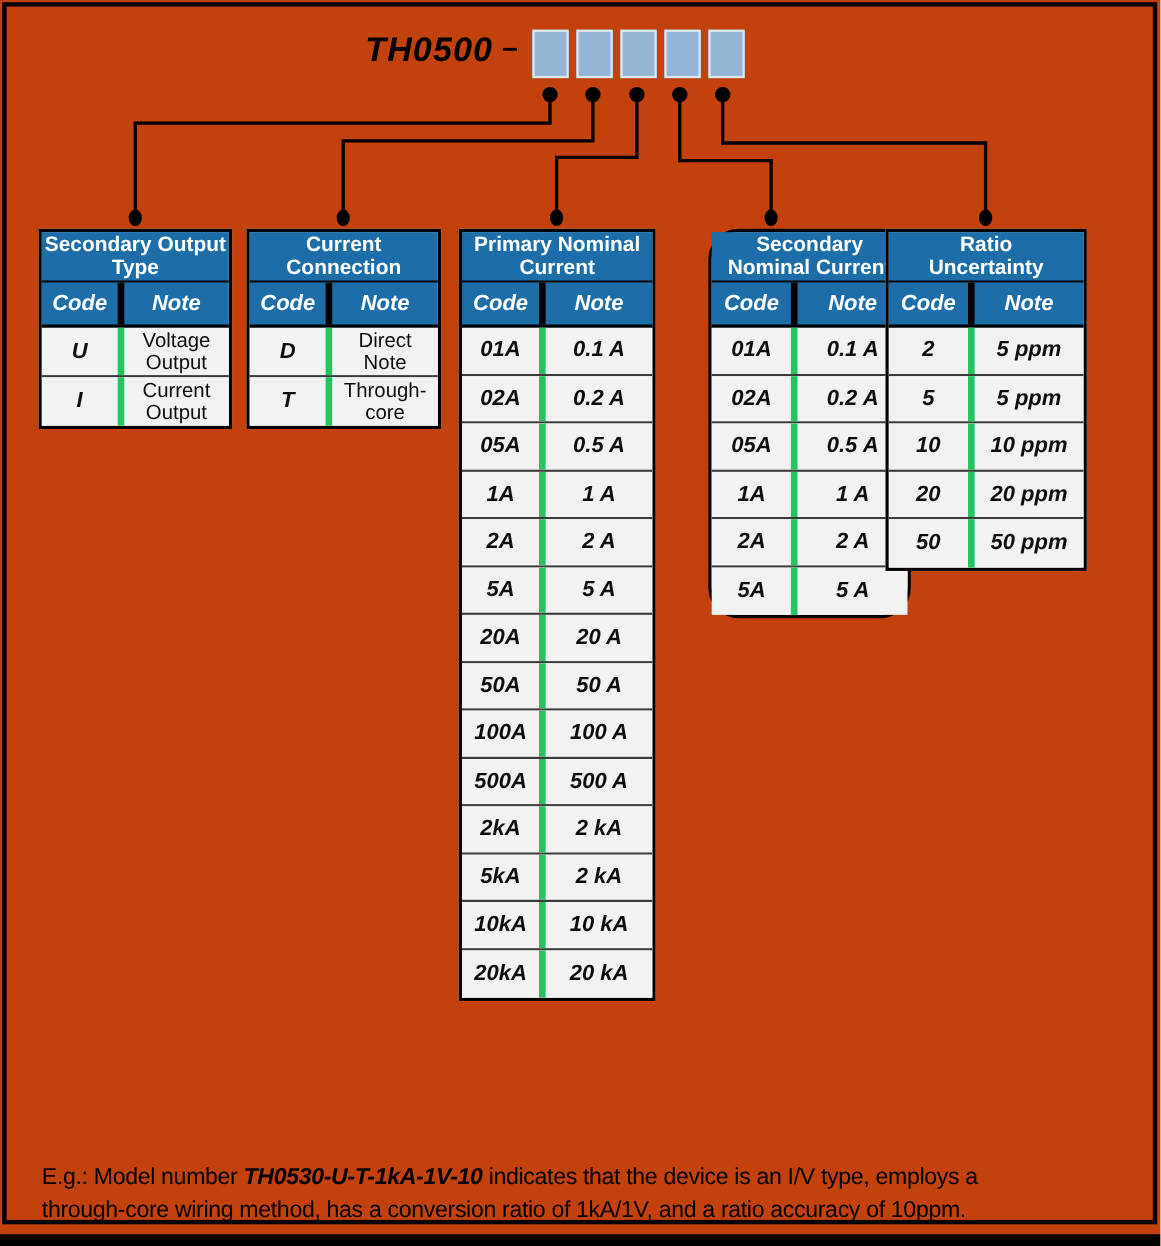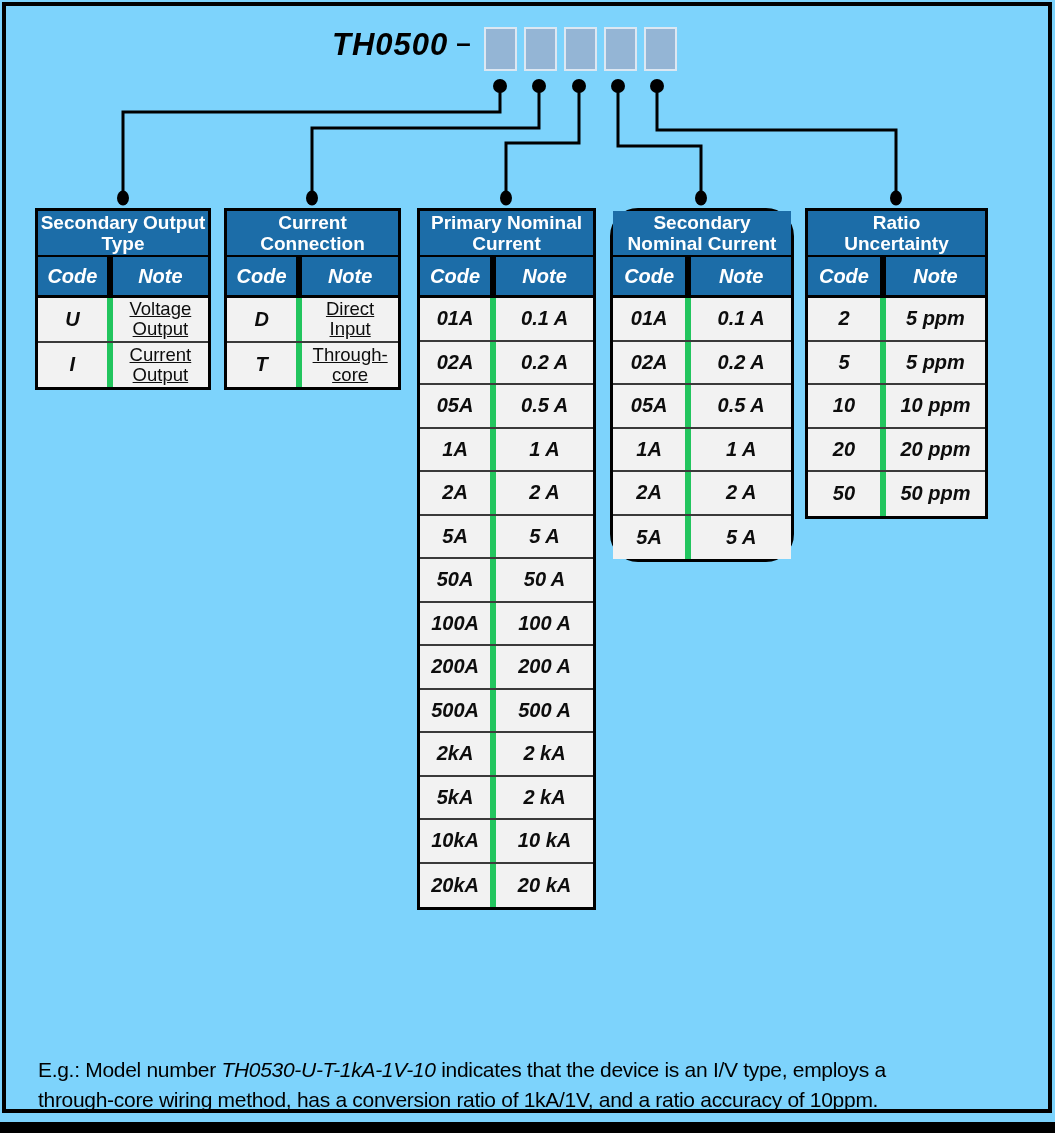--- a/index.html
+++ b/index.html
@@ -1,17 +1,17 @@
 <!DOCTYPE html>
 <html style="--blue: #1C6DA8; --boxblue: #94B5D5; --rowbg: #F2F2F2;"><head>
 <meta charset="utf-8">
 <style>
   html,body{margin:0;padding:0;background:#fff;}
   #canvas{
-    position:relative;width:1055px;height:1133px;background:#7dd3fc;
+    position:relative;width:1055px;height:1133px;background:#c2410c;
     font-family:"Liberation Sans",sans-serif;overflow:hidden;
   }
   .frame{
     position:absolute;left:2px;top:2px;width:1050px;height:1111px;
     border:4px solid #000;box-sizing:border-box;
   }
   .bottom-strip{
     position:absolute;left:0;bottom:0;width:1055px;height:11px;background:#000;
   }
   
@@ -32,21 +32,21 @@
   .connectors{position:absolute;left:0;top:0;pointer-events:none;}
   .connectors path{fill:none;stroke:#000;stroke-width:3px;}
   .connectors circle,.connectors ellipse{fill:#000;}
   
   .tbl{
     position:absolute;top:208px;border:3px solid #000;box-sizing:border-box;background:#fff;
   }
   .t1{left:35px;width:176px;}
   .t2{left:224px;width:177px;}
   .t3{left:417px;width:179px;}
-  .t4{left:610px;width:184px;border-radius:28px;}
+  .t4{left:644px;width:184px;border-radius:28px;}
   .t5{left:805px;width:183px;}
   .tbl-title{
     background:var(--blue);color:#fff;font-weight:700;font-size:19px;line-height:21px;
     text-align:center;height:46px;display:flex;flex-direction:column;justify-content:flex-start;
     border-bottom:2px solid #000;box-sizing:border-box;padding:1px 2px;
   }
   .tbl-head{
     display:flex;background:var(--blue);color:#fff;font-weight:700;font-style:italic;
     font-size:20px;height:41px;border-bottom:3px solid #000;box-sizing:border-box;
   }
@@ -56,29 +56,29 @@
   .tbl-head .cell.code{border-right-color:#000;}
   .tbl-row{
     display:flex;height:43.5px;background:var(--rowbg);
     border-bottom:2px solid #3a3a3a;box-sizing:border-box;
   }
   .rows-tall .tbl-row{height:44.5px;}
   .tbl-row:last-child{border-bottom:none;}
   .tbl-row .cell{font-weight:700;font-style:italic;font-size:20px;color:#0d0d0d;}
   .tbl-row .cell.note-plain{
     font-weight:400;font-style:normal;font-size:18.5px;line-height:20px;
-    text-align:center;padding:12px 12px;text-decoration:underline;
+    text-align:center;padding:12px 12px;
   }
   
   .example{
     position:absolute;left:38px;top:1055px;width:1002px;
     font-size:21px;line-height:29.5px;color:#000;letter-spacing:-0.3px;
     white-space:pre-wrap;
   }
-  .example .model{font-weight:400;font-style:italic;}
+  .example .model{font-weight:700;font-style:italic;}
 </style>
 </head>
 <body>
 
 <div id="canvas">
 
   <div class="frame"></div>
 
   <div class="title"><span>TH0500</span><span class="dash">–</span></div>
 
@@ -130,21 +130,21 @@
       <div class="tbl-title">
         <div>Current</div>
         <div>Connection</div>
       </div>
       <div class="tbl-head">
         <div class="cell code">Code</div>
         <div class="cell note">Note</div>
       </div>
       <div class="tbl-row">
         <div class="cell code">D</div>
-        <div class="cell note note-plain">Direct Input</div>
+        <div class="cell note note-plain">Direct Note</div>
       </div>
       <div class="tbl-row">
         <div class="cell code">T</div>
         <div class="cell note note-plain">Through-core</div>
       </div>
     </div>
   <div class="tbl t3">
       <div class="tbl-title">
         <div>Primary Nominal</div>
         <div>Current</div>
@@ -171,32 +171,32 @@
       </div>
       <div class="tbl-row">
         <div class="cell code">2A</div>
         <div class="cell note">2 A</div>
       </div>
       <div class="tbl-row">
         <div class="cell code">5A</div>
         <div class="cell note">5 A</div>
       </div>
       <div class="tbl-row">
+        <div class="cell code">20A</div>
+        <div class="cell note">20 A</div>
+      </div>
+      <div class="tbl-row">
         <div class="cell code">50A</div>
         <div class="cell note">50 A</div>
       </div>
       <div class="tbl-row">
         <div class="cell code">100A</div>
         <div class="cell note">100 A</div>
       </div>
       <div class="tbl-row">
-        <div class="cell code">200A</div>
-        <div class="cell note">200 A</div>
-      </div>
-      <div class="tbl-row">
         <div class="cell code">500A</div>
         <div class="cell note">500 A</div>
       </div>
       <div class="tbl-row">
         <div class="cell code">2kA</div>
         <div class="cell note">2 kA</div>
       </div>
       <div class="tbl-row">
         <div class="cell code">5kA</div>
         <div class="cell note">2 kA</div>

